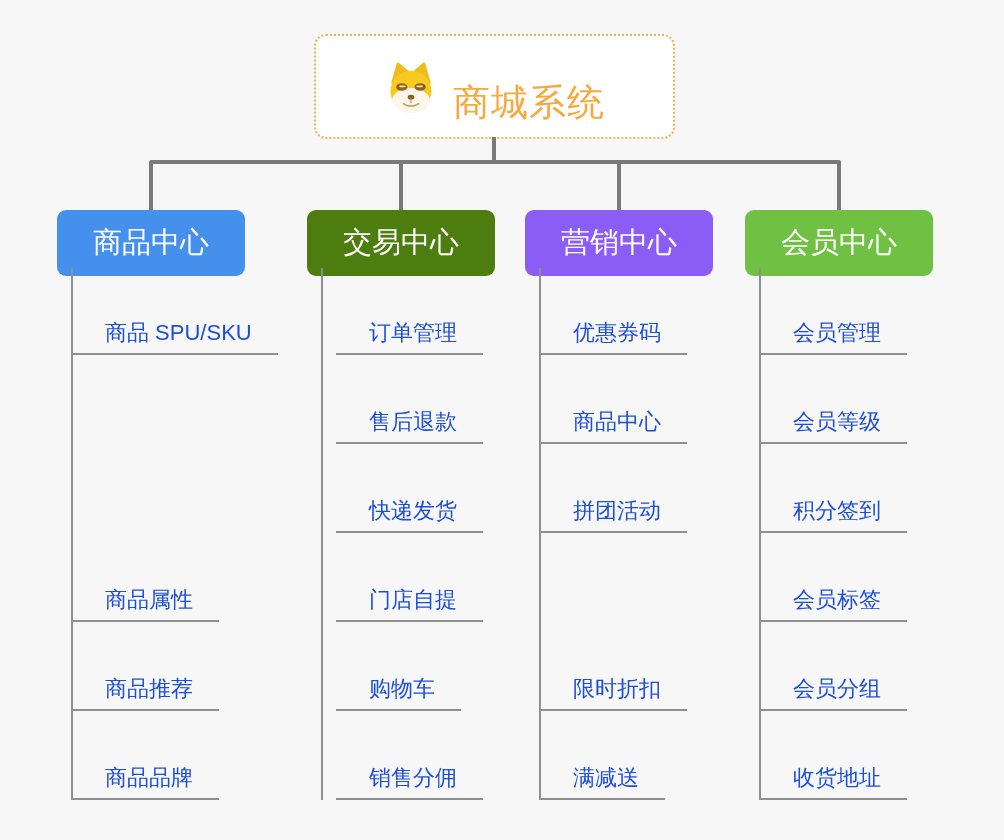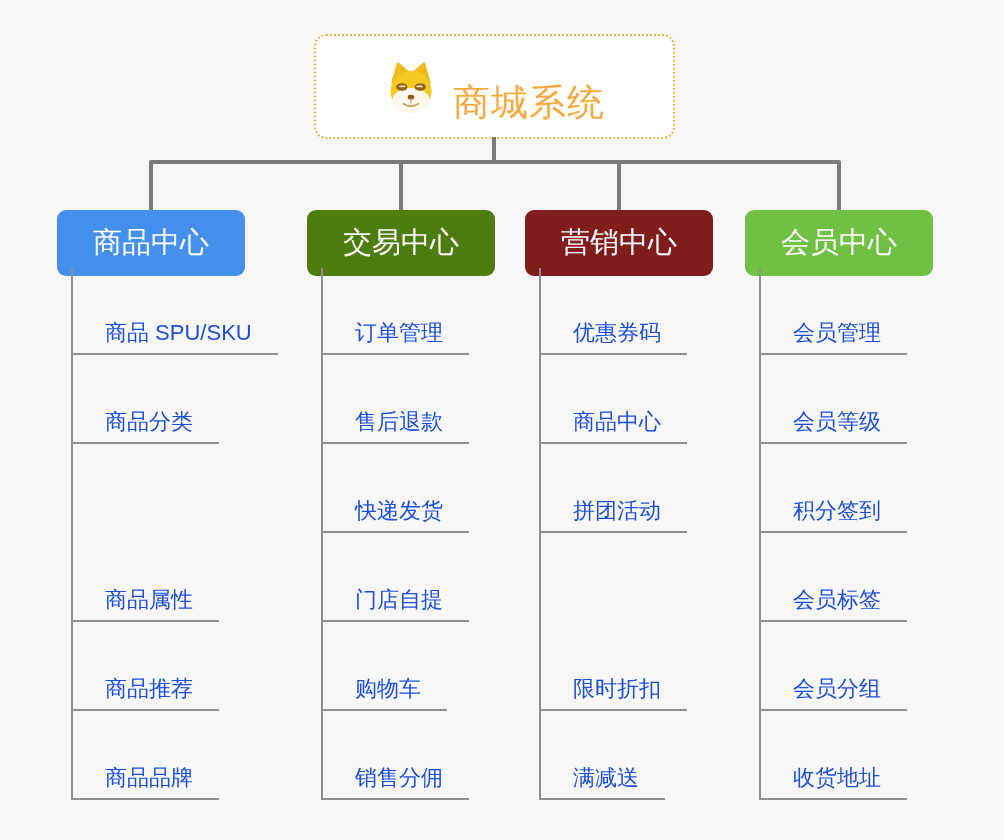--- a/index.html
+++ b/index.html
@@ -26,21 +26,21 @@
     white-space:nowrap;cursor:default;}
   #hdr-0{left:57px}#hdr-1{left:307px}#hdr-2{left:525px}#hdr-3{left:745px}
 
   
   .spine{position:absolute;top:268px;height:532px;width:2px;background:#8F8F8F;}
   #spine-0{left:71px}#spine-1{left:321px}#spine-2{left:539px}#spine-3{left:759px}
 
   
   .item{position:absolute;font-size:22px;line-height:30px;color:#1d4ed8;
     padding:0 26px 5px 33px;border-bottom:2px solid #8F8F8F;white-space:nowrap;cursor:default;}
-  .c0{left:72px}.c1{left:322px}.c2{left:540px}.c3{left:760px}
+  .c0{left:72px}.c1{left:336px}.c2{left:540px}.c3{left:760px}
   .r0{top:318px}.r1{top:407px}.r2{top:496px}.r3{top:585px}.r4{top:674px}.r5{top:763px}
 </style>
 </head>
 <body>
 
 <div id="canvas" style="background-color: rgb(247, 247, 248);">
 
   <div class="root-node" style="border-color: rgb(243, 176, 76);">
     <svg class="doge" viewBox="0 0 100 100" aria-hidden="true">
       <polygon points="16,42 26,7 47,25" fill="#F2BB1D" stroke="#F2BB1D" stroke-width="5" stroke-linejoin="round"></polygon>
@@ -60,30 +60,29 @@
 
   <div class="connector" id="root-drop" style="background-color: rgb(122, 122, 122);"></div>
   <div class="connector" id="bus" style="background-color: rgb(122, 122, 122);"></div>
   <div class="connector drop" id="drop-0" style="background-color: rgb(122, 122, 122);"></div>
   <div class="connector drop" id="drop-1" style="background-color: rgb(122, 122, 122);"></div>
   <div class="connector drop" id="drop-2" style="background-color: rgb(122, 122, 122);"></div>
   <div class="connector drop" id="drop-3" style="background-color: rgb(122, 122, 122);"></div>
 
   <div class="hdr" id="hdr-0" style="background-color: rgb(68, 144, 236);">商品中心</div>
   <div class="hdr" id="hdr-1" style="background-color: #4d7c0f;">交易中心</div>
-  <div class="hdr" id="hdr-2" style="background-color: #7f1d1d;">营销中心</div>
+  <div class="hdr" id="hdr-2" style="background-color: #8b5cf6;">营销中心</div>
   <div class="hdr" id="hdr-3" style="background-color: rgb(112, 192, 68);">会员中心</div>
 
   <div class="spine" id="spine-0"></div>
   <div class="spine" id="spine-1"></div>
   <div class="spine" id="spine-2"></div>
   <div class="spine" id="spine-3"></div>
 
   <div class="item c0 r0">商品 SPU/SKU</div>
-  <div class="item c0 r1">商品分类</div>
   <div class="item c0 r3">商品属性</div>
   <div class="item c0 r4">商品推荐</div>
   <div class="item c0 r5">商品品牌</div>
 
   <div class="item c1 r0">订单管理</div>
   <div class="item c1 r1">售后退款</div>
   <div class="item c1 r2">快递发货</div>
   <div class="item c1 r3">门店自提</div>
   <div class="item c1 r4">购物车</div>
   <div class="item c1 r5">销售分佣</div>

